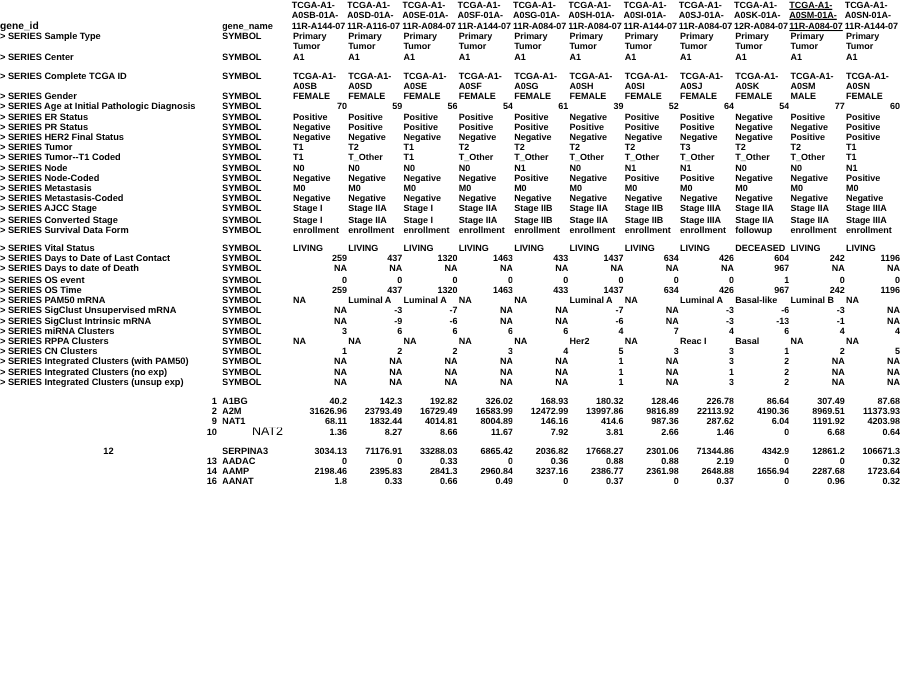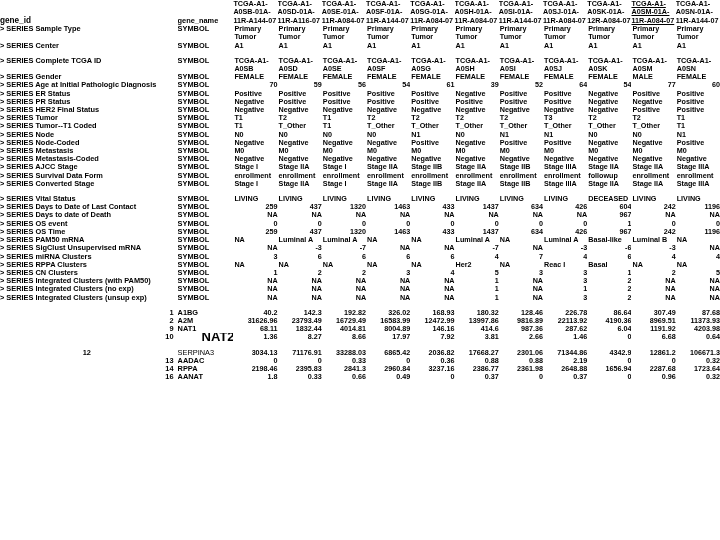--- a/index.html
+++ b/index.html
@@ -329,48 +329,48 @@
           <td class="data txt">Stage IIA</td>
           <td class="data txt">Stage IIB</td>
           <td class="data txt">Stage IIA</td>
           <td class="data txt">Stage IIB</td>
           <td class="data txt">Stage IIIA</td>
           <td class="data txt">Stage IIA</td>
           <td class="data txt">Stage IIA</td>
           <td class="data txt">Stage IIIA</td>
         </tr>
         <tr>
-          <td class="label">&gt; SERIES Survival Data Form</td>
-          <td class="sym">SYMBOL</td>
-          <td class="data txt">enrollment</td>
-          <td class="data txt">enrollment</td>
-          <td class="data txt">enrollment</td>
-          <td class="data txt">enrollment</td>
-          <td class="data txt">enrollment</td>
-          <td class="data txt">enrollment</td>
-          <td class="data txt">enrollment</td>
-          <td class="data txt">enrollment</td>
-          <td class="data txt">followup</td>
-          <td class="data txt">enrollment</td>
-          <td class="data txt">enrollment</td>
-        </tr>
-        <tr>
           <td class="label">&gt; SERIES Converted Stage</td>
           <td class="sym">SYMBOL</td>
           <td class="data txt">Stage I</td>
           <td class="data txt">Stage IIA</td>
           <td class="data txt">Stage I</td>
           <td class="data txt">Stage IIA</td>
           <td class="data txt">Stage IIB</td>
           <td class="data txt">Stage IIA</td>
           <td class="data txt">Stage IIB</td>
           <td class="data txt">Stage IIIA</td>
           <td class="data txt">Stage IIA</td>
           <td class="data txt">Stage IIA</td>
           <td class="data txt">Stage IIIA</td>
+        </tr>
+        <tr>
+          <td class="label">&gt; SERIES Survival Data Form</td>
+          <td class="sym">SYMBOL</td>
+          <td class="data txt">enrollment</td>
+          <td class="data txt">enrollment</td>
+          <td class="data txt">enrollment</td>
+          <td class="data txt">enrollment</td>
+          <td class="data txt">enrollment</td>
+          <td class="data txt">enrollment</td>
+          <td class="data txt">enrollment</td>
+          <td class="data txt">enrollment</td>
+          <td class="data txt">followup</td>
+          <td class="data txt">enrollment</td>
+          <td class="data txt">enrollment</td>
         </tr>
         <tr class="spacer">
           <td colspan="13"></td>
         </tr>
         <tr>
           <td class="label">&gt; SERIES Vital Status</td>
           <td class="sym">SYMBOL</td>
           <td class="data txt">LIVING</td>
           <td class="data txt">LIVING</td>
           <td class="data txt">LIVING</td>
@@ -464,20 +464,35 @@
           <td class="data num">NA</td>
           <td class="data num">-3</td>
           <td class="data num">-7</td>
           <td class="data num">NA</td>
           <td class="data num">NA</td>
           <td class="data num">-7</td>
           <td class="data num">NA</td>
           <td class="data num">-3</td>
           <td class="data num">-6</td>
           <td class="data num">-3</td>
+          <td class="data num">NA</td>
+        </tr>
+        <tr>
+          <td class="label">&gt; SERIES SigClust Intrinsic mRNA</td>
+          <td class="sym">SYMBOL</td>
+          <td class="data num">NA</td>
+          <td class="data num">-9</td>
+          <td class="data num">-6</td>
+          <td class="data num">NA</td>
+          <td class="data num">NA</td>
+          <td class="data num">-6</td>
+          <td class="data num">NA</td>
+          <td class="data num">-3</td>
+          <td class="data num">-13</td>
+          <td class="data num">-1</td>
           <td class="data num">NA</td>
         </tr>
         <tr>
           <td class="label">&gt; SERIES miRNA Clusters</td>
           <td class="sym">SYMBOL</td>
           <td class="data num">3</td>
           <td class="data num">6</td>
           <td class="data num">6</td>
           <td class="data num">6</td>
           <td class="data num">6</td>
@@ -606,39 +621,39 @@
           <td class="data num">146.16</td>
           <td class="data num">414.6</td>
           <td class="data num">987.36</td>
           <td class="data num">287.62</td>
           <td class="data num">6.04</td>
           <td class="data num">1191.92</td>
           <td class="data num">4203.98</td>
         </tr>
         <tr>
           <td style="text-align: right; padding-right: 4px; font-weight: bold; font-size: 7.4px;">10</td>
-          <td style="font-weight: bold; font-size: 13px; white-space: nowrap; padding-left: 24px;">NAT2</td>
+          <td style="font-weight: normal; font-size: 10px; white-space: nowrap; padding-left: 24px;">NAT2</td>
           <td class="data num">1.36</td>
           <td class="data num">8.27</td>
           <td class="data num">8.66</td>
-          <td class="data num">17.97</td>
+          <td class="data num">11.67</td>
           <td class="data num">7.92</td>
           <td class="data num">3.81</td>
           <td class="data num">2.66</td>
           <td class="data num">1.46</td>
           <td class="data num">0</td>
           <td class="data num">6.68</td>
           <td class="data num">0.64</td>
         </tr>
         <tr class="spacer">
           <td colspan="13"></td>
         </tr>
         <tr>
           <td style="text-align: center; padding-right: 4px; font-weight: bold; font-size: 7.4px;">12</td>
-          <td style="font-weight: normal; font-size: 7.4px; white-space: nowrap;">SERPINA3</td>
+          <td style="font-weight: bold; font-size: 7.4px; white-space: nowrap;">SERPINA3</td>
           <td class="data num">3034.13</td>
           <td class="data num">71176.91</td>
           <td class="data num">33288.03</td>
           <td class="data num">6865.42</td>
           <td class="data num">2036.82</td>
           <td class="data num">17668.27</td>
           <td class="data num">2301.06</td>
           <td class="data num">71344.86</td>
           <td class="data num">4342.9</td>
           <td class="data num">12861.2</td>
@@ -654,21 +669,21 @@
           <td class="data num">0.36</td>
           <td class="data num">0.88</td>
           <td class="data num">0.88</td>
           <td class="data num">2.19</td>
           <td class="data num">0</td>
           <td class="data num">0</td>
           <td class="data num">0.32</td>
         </tr>
         <tr>
           <td style="text-align: right; padding-right: 4px; font-weight: bold; font-size: 7.4px;">14</td>
-          <td style="font-weight: bold; font-size: 7.4px; white-space: nowrap;">RPPA</td>
+          <td style="font-weight: bold; font-size: 7.4px; white-space: nowrap;">AAMP</td>
           <td class="data num">2198.46</td>
           <td class="data num">2395.83</td>
           <td class="data num">2841.3</td>
           <td class="data num">2960.84</td>
           <td class="data num">3237.16</td>
           <td class="data num">2386.77</td>
           <td class="data num">2361.98</td>
           <td class="data num">2648.88</td>
           <td class="data num">1656.94</td>
           <td class="data num">2287.68</td>

